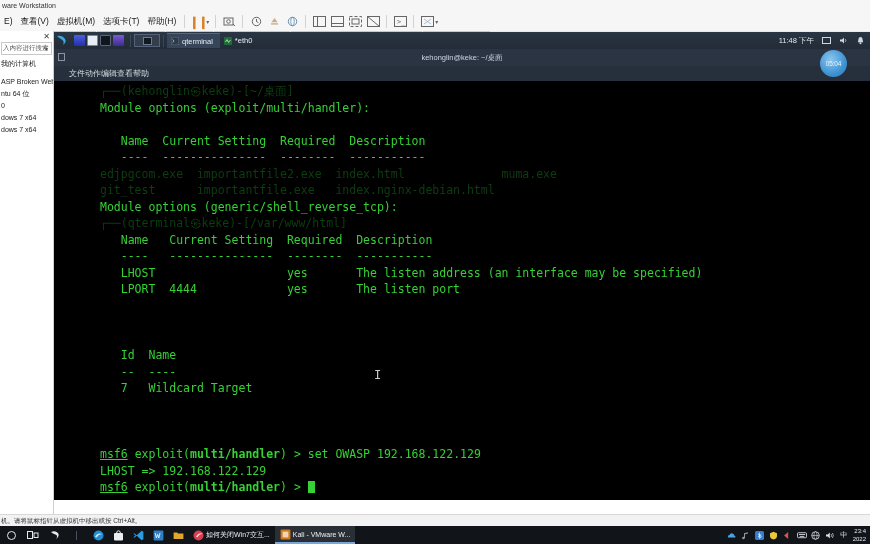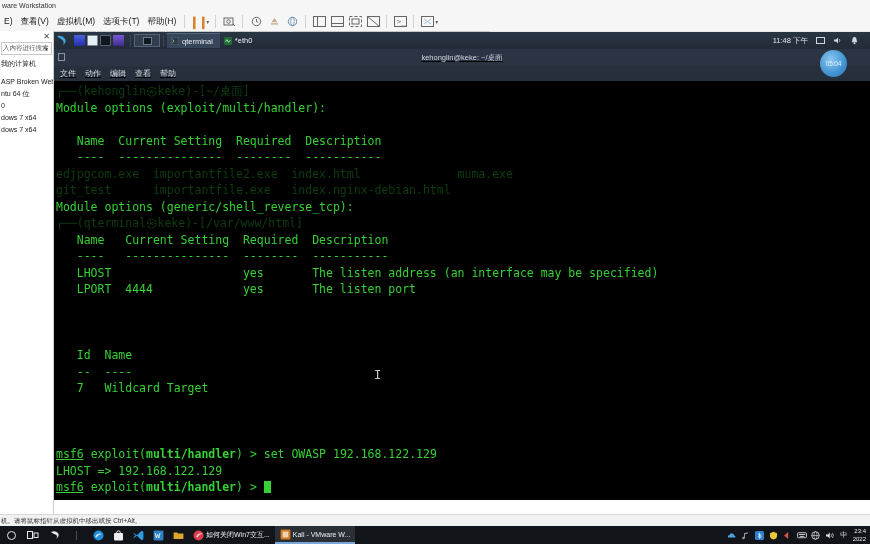--- a/index.html
+++ b/index.html
@@ -127,28 +127,27 @@
   }
   .kp-showdesk i { display: block; width: 9px; height: 8px; background: #111822; border: 1px solid #6b7b92; }
   .kp-task {
     height: 15px; display: flex; align-items: center; gap: 3px;
     padding: 0 7px 0 4px; font-size: 7.5px; color: #e6ecf3;
     white-space: nowrap;
     cursor: pointer;
   }
   .kp-task.sel { background: #37455a; border-top: 1px solid #55677f; }
   .kp-task .ti { width: 8px; height: 8px; display: block; }
-  .kp-right { margin-left: auto; display: flex; align-items: center; gap: 8px; padding-right: 11px; font-size: 7.5px; color: #dfe6ee; }
+  .kp-right { margin-left: auto; display: flex; align-items: center; gap: 8px; padding-right: 5px; font-size: 7.5px; color: #dfe6ee; }
   .kp-right .ic { width: 9px; height: 9px; display: flex; align-items: center; justify-content: center; }
 
   
   .term-win {
     position: absolute; left: 0; top: 17px; width: 816px; height: 451px;
     background: #eab308;
-    text-decoration: underline;
   }
   .term-title {
     height: 17px; background: #2b3442;
     position: relative;
     display: flex; align-items: center; justify-content: center;
     font-size: 7.5px; color: #ccd5e0;
   }
   .term-tab-ico {
     position: absolute; left: 4px; top: 4px;
     width: 7px; height: 8px; border: 1px solid #8a94a3;
@@ -156,36 +155,36 @@
   .term-avatar {
     position: absolute; right: 23px; top: 1px;
     width: 27px; height: 27px; border-radius: 50%;
     background: radial-gradient(circle at 40% 35%, #8cc6ef, #3f93d2 60%, #2d78b4);
     display: flex; align-items: center; justify-content: center;
     font-size: 6.5px; color: #eaf4fc; letter-spacing: -0.2px;
   }
   .term-menubar {
     height: 15px; background: #26303c;
     display: flex; align-items: center;
-    padding-left: 6px; gap: 9px;
+    padding-left: 15px; 
     font-size: 8px; color: #d6dde6;
   }
   .term-menubar span { cursor: pointer; }
   .term-body {
     position: relative;
     height: 419px;
     background: #000;
     font-family: "DejaVu Sans Mono", "Liberation Mono", monospace;
     font-size: 11.5px;
     line-height: 16.5px;
     color: #35d135;
     padding: 2px 0 0 2px;
     overflow: hidden;
   }
-  .tline { white-space: pre; }
+  .tline { white-space: pre; margin-left: 44px; }
   .ghost { color: #0e3d12; }
   .tmouse {
     position: absolute; left: 320px; top: 286px;
     font-family: "DejaVu Sans Mono", monospace; font-size: 12px; color: #cccccc;
   }
   .cursor-blk {
     display: inline-block; width: 7px; height: 12px;
     background: #35d135; vertical-align: -2px;
   }
   .bold-w { color: #35d135; font-weight: bold; }

